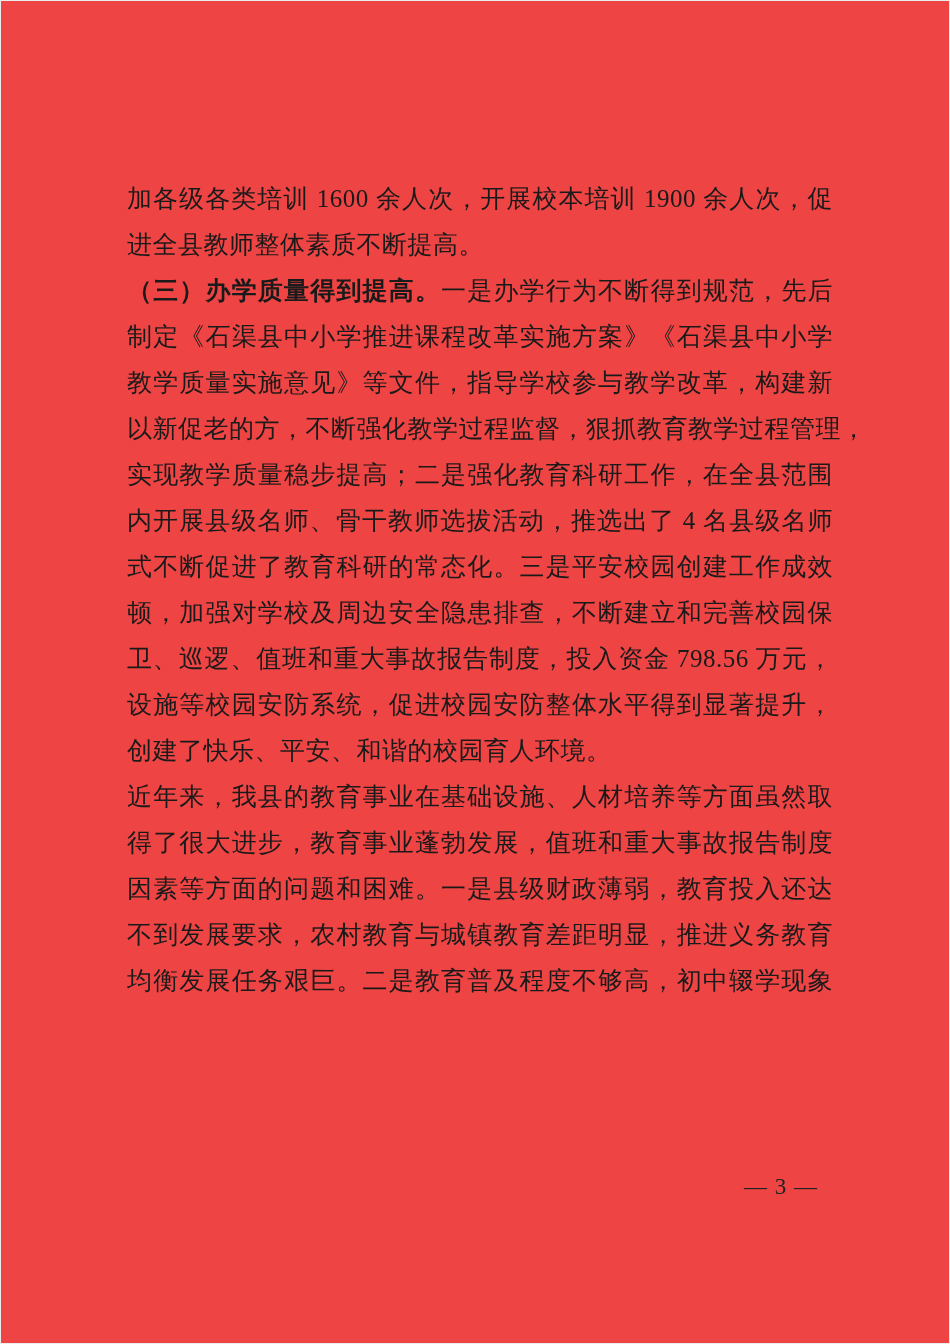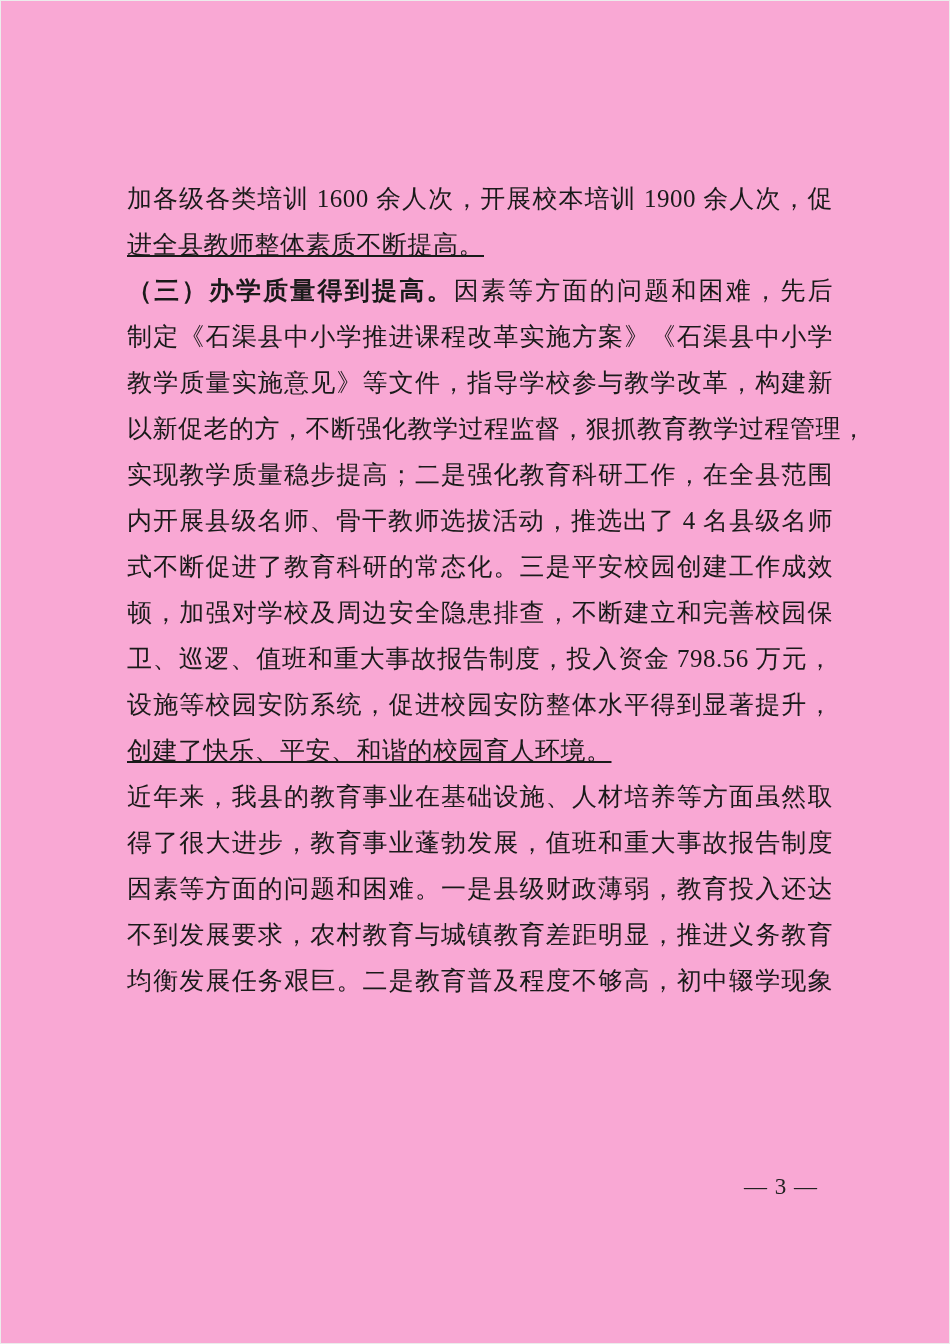--- a/index.html
+++ b/index.html
@@ -11,42 +11,41 @@
     height: 1344px;
     position: relative;
     background: #ffffff;
     font-family: "Liberation Serif", "DejaVu Serif", serif;
     color: #1a1a1a;
     overflow: hidden;
   }
   .page {
     position: absolute;
     inset: 0;
-    background: #f9a8d4;
+    background: #ef4444;
     box-shadow: inset 0 0 0 1px #ececec;
   }
   .text-block {
     position: absolute;
     left: 127px;
     top: 176px;
     width: 706px;
   }
   .line {
     font-size: 25px;
     line-height: 46px;
     height: 46px;
     text-align: justify;
     text-align-last: justify;
     letter-spacing: 0.5px;
     white-space: nowrap;
   }
   .line.pe {            
     text-align: center;
     text-align-last: left;
-    text-decoration: underline;
   }
   .heading {            
     font-weight: 700;
   }
   .page-number {
     position: absolute;
     top: 1172px;
     right: 132px;
     font-size: 23px;
     line-height: 30px;
@@ -55,21 +54,21 @@
   }
 </style>
 </head>
 <body>
 
 <div class="page">
 
   <div class="text-block">
     <div class="line">加各级各类培训 1600 余人次，开展校本培训 1900 余人次，促</div>
     <div class="line pe">进全县教师整体素质不断提高。</div>
-    <div class="line"><span class="heading">（三）办学质量得到提高。</span><span>因素等方面的问题和困难，先后</span></div>
+    <div class="line"><span class="heading">（三）办学质量得到提高。</span><span>一是办学行为不断得到规范，先后</span></div>
     <div class="line">制定《石渠县中小学推进课程改革实施方案》《石渠县中小学</div>
     <div class="line">教学质量实施意见》等文件，指导学校参与教学改革，构建新</div>
     <div class="line">以新促老的方，不断强化教学过程监督，狠抓教育教学过程管理，</div>
     <div class="line">实现教学质量稳步提高；二是强化教育科研工作，在全县范围</div>
     <div class="line">内开展县级名师、骨干教师选拔活动，推选出了 4 名县级名师</div>
     <div class="line">式不断促进了教育科研的常态化。三是平安校园创建工作成效</div>
     <div class="line">顿，加强对学校及周边安全隐患排查，不断建立和完善校园保</div>
     <div class="line">卫、巡逻、值班和重大事故报告制度，投入资金 798.56 万元，</div>
     <div class="line">设施等校园安防系统，促进校园安防整体水平得到显著提升，</div>
     <div class="line pe">创建了快乐、平安、和谐的校园育人环境。</div>

